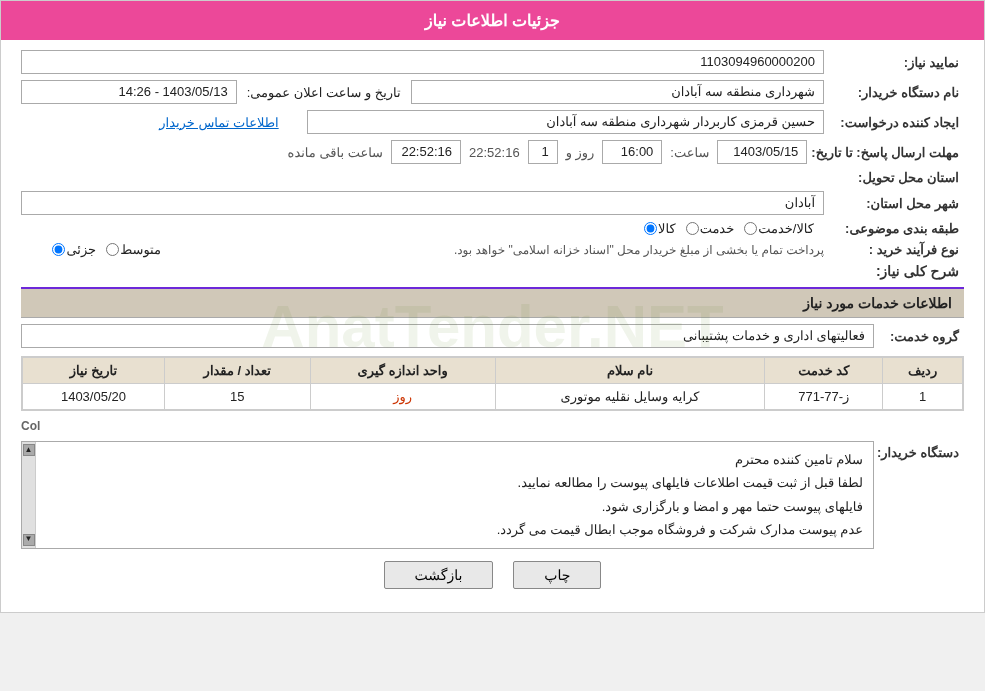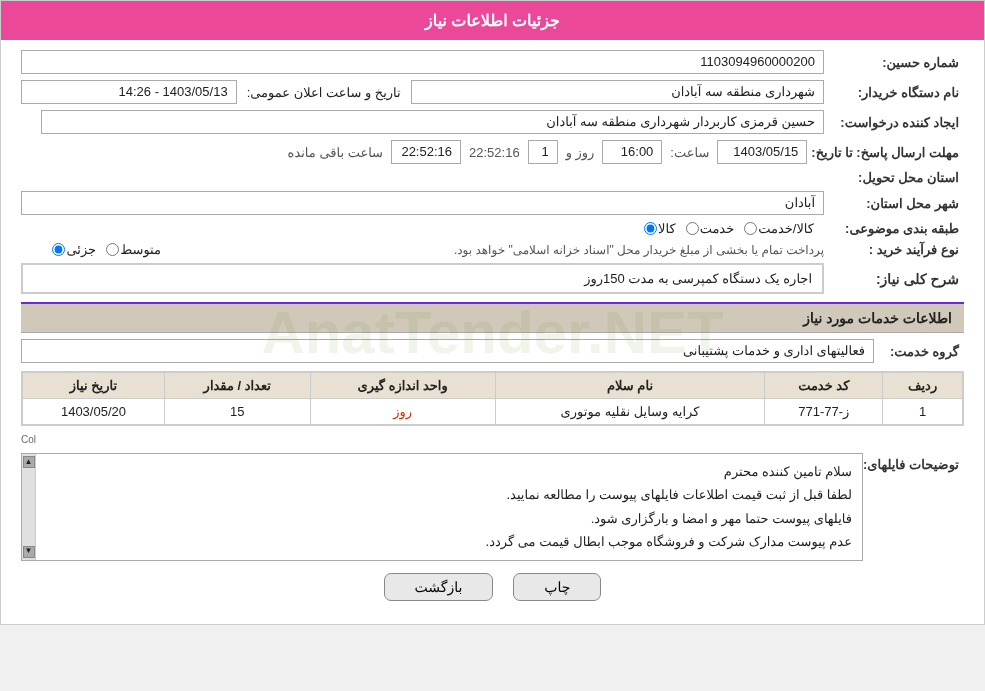--- a/index.html
+++ b/index.html
@@ -194,21 +194,21 @@
       gap: 20px;
       margin: 12px 0 8px 0;
     }
     .btn {
       padding: 5px 30px;
       font-size: 14px;
       font-family: Tahoma, Arial, sans-serif;
       cursor: pointer;
       border: 1px solid #888;
       background: #e8e8e8;
-      border-radius: 7px;
+      border-radius: 2px;
     }
     .watermark-area {
       position: relative;
     }
     .watermark {
       position: absolute;
       top: 50%;
       left: 50%;
       transform: translate(-50%, -50%);
       opacity: 0.08;
@@ -225,35 +225,38 @@
 <div class="page-wrapper">
 
   <div class="header-bar">
     <span>جزئیات اطلاعات نیاز</span>
   </div>
 
   <div class="content-area watermark-area">
     <div class="watermark">AnatTender.NET</div>
 
     <div class="info-row">
-      <span class="label-col">شماره حسین:</span>
+      <span class="label-col">نمایید نیاز:</span>
       <div class="value-box">1103094960000200</div>
     </div>
 
     <div class="info-row">
       <span class="label-col">نام دستگاه خریدار:</span>
       <div class="value-box" style="flex:1.2">شهرداری منطقه سه آبادان</div>
       <span style="padding:0 10px;">تاریخ و ساعت اعلان عمومی:</span>
       <div class="value-box" style="flex:0.6; min-width:160px;">1403/05/13 - 14:26</div>
     </div>
 
     <div class="info-row">
       <span class="label-col">ایجاد کننده درخواست:</span>
       <div class="value-box" style="flex:1.2">حسین قرمزی کاربردار شهرداری منطقه سه آبادان</div>
       <span style="padding:0 10px;"></span>
+      <div style="flex:0.6; min-width:160px; padding:3px 8px;">
+        <span class="link-text">اطلاعات تماس خریدار</span>
+      </div>
     </div>
 
     <div class="deadline-row">
       <span class="deadline-label">مهلت ارسال پاسخ: تا تاریخ:</span>
       <div class="small-box" style="min-width:90px;">1403/05/15</div>
       <span class="separator-label">ساعت:</span>
       <div class="small-box" style="min-width:60px;">16:00</div>
       <span class="separator-label">روز و</span>
       <div class="small-box" style="min-width:30px;">1</div>
       <span class="separator-label">22:52:16</span>
@@ -300,21 +303,20 @@
           <div class="radio-item">
             <span>جزئی</span>
             <input type="radio" name="proc_type" checked="" style="">
           </div>
         </div>
       </div>
     </div>
 
     <div class="info-row">
       <span class="label-col" style="font-weight:bold; font-size:14px;">شرح کلی نیاز:</span>
-      <div class="value-box" style="border:2px solid #ccc; padding:6px 10px;">اجاره یک دستگاه کمپرسی به مدت 150روز</div>
     </div>
 
     <div class="section-header">
       <span>اطلاعات خدمات مورد نیاز</span>
     </div>
 
     <div class="service-row">
       <span class="service-label">گروه خدمت:</span>
       <div class="value-box">فعالیتهای اداری و خدمات پشتیبانی</div>
     </div>
@@ -337,26 +339,26 @@
     <td>ز-77-771</td>
     <td>کرایه وسایل نقلیه موتوری</td>
     <td style="color:#cc3300;">روز</td>
     <td>15</td>
     <td>1403/05/20</td>
   </tr>
           </tbody>
       </table>
     </div>
 
-    <div style="text-align:left; font-size:10px; color:#666; margin-bottom:4px;">
+    <div style="text-align:left; font-size:12px; color:#666; margin-bottom:4px;font-weight:bold;">
       <span>Col</span>
     </div>
 
     <div class="description-section">
-      <span class="desc-label">توضیحات فایلهای:</span>
+      <span class="desc-label">دستگاه خریدار:</span>
       <div class="desc-box">
         <div class="desc-scroll">
           <div class="scroll-btn">▲</div>
           <div class="scroll-btn">▼</div>
         </div>
         <div class="desc-content" id="buyer-notes-content">
         <p>سلام تامین کننده محترم</p>
             <p>لطفا قبل از ثبت قیمت اطلاعات فایلهای پیوست را مطالعه نمایید.</p>
             <p>فایلهای پیوست حتما مهر و امضا و بارگزاری شود.</p>
             <p>عدم پیوست مدارک شرکت و فروشگاه موجب ابطال قیمت می گردد.</p>

